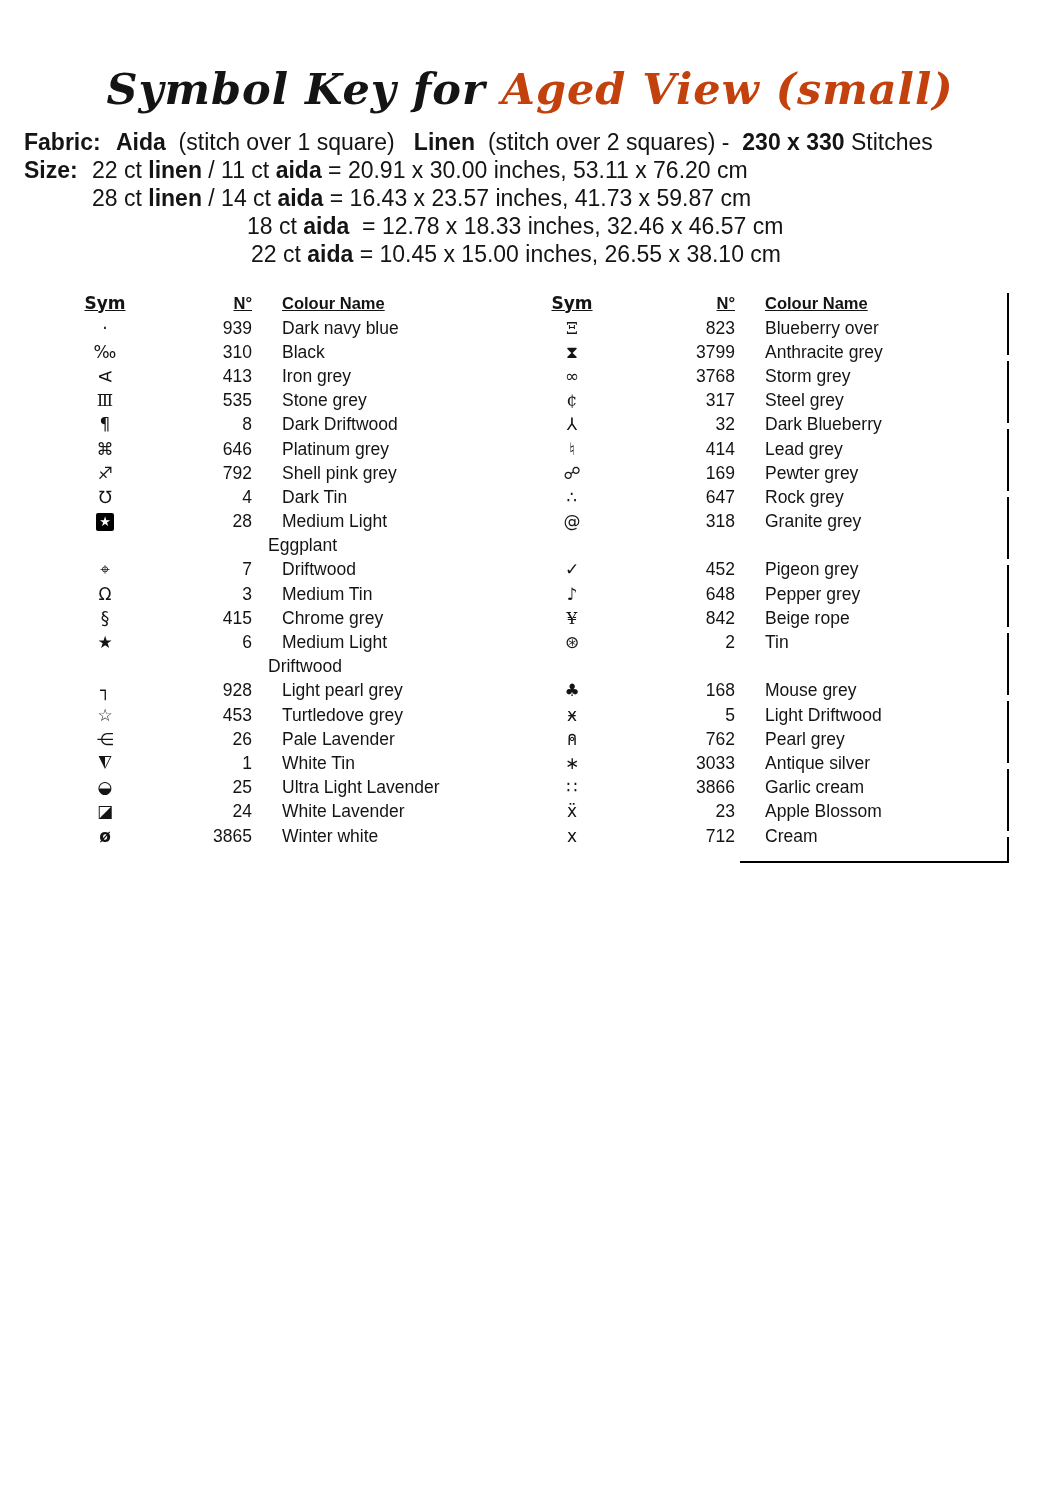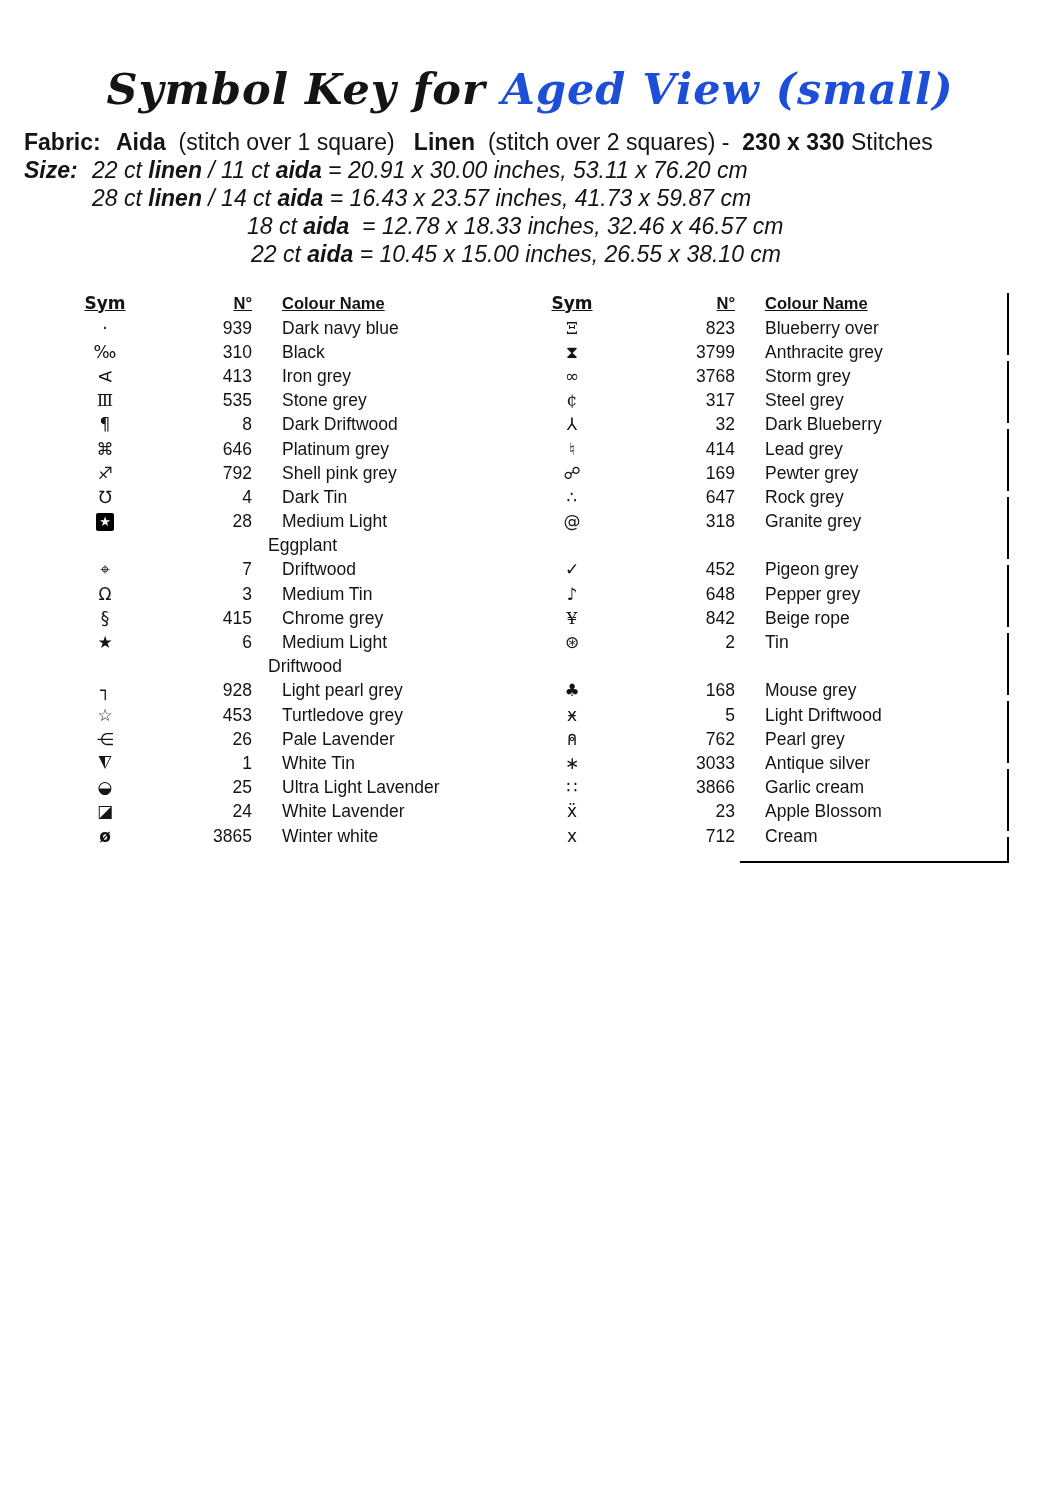--- a/index.html
+++ b/index.html
@@ -10,21 +10,21 @@
   .title{position:absolute;top:64px;left:0;width:100%;text-align:center;margin:0;
          font-family:"DejaVu Serif", serif;font-style:italic;font-weight:bold;
          font-size:43px;letter-spacing:1px;white-space:pre;}
   .title .accent{}
 
   
   .info{position:absolute;left:24px;font-size:23px;line-height:28px;white-space:pre-wrap;display:flex;}
   .info .ilabel{font-weight:bold;width:68px;flex:0 0 68px;}
   .fabric-row{top:128px;}
   .fabric-row .itext{padding-left:24px;}
-  .size-row{top:156px;font-style:italic;}
+  .size-row{top:156px;}
   .size-lines .sline{height:28px;}
   .size-lines .indent-1{margin-left:155px;}
   .size-lines .indent-2{margin-left:159px;}
 
   
   .key{position:absolute;top:290px;left:0;width:1060px;height:600px;padding-left:24px;}
   .col{position:absolute;top:0;}
   .col-left{left:60px;width:432px;}
   .col-right{left:526px;width:459px;}
   .row{display:grid;height:24.2px;align-items:center;font-size:17.5px;}
@@ -47,21 +47,21 @@
   
   .vline{position:absolute;left:1007px;top:3px;width:2px;height:570px;
          background:repeating-linear-gradient(to bottom,#000 0 62px,#fff 62px 68px);}
   .hline{position:absolute;left:740px;top:571px;width:268px;height:2px;background:#000;}
 </style>
 </head>
 <body>
 
 <div class="page">
 
-  <h1 class="title"><span>Symbol Key for </span><span class="accent" id="title-accent" style="color: #1d4ed8; font-style: italic;">Aged View (small)</span></h1>
+  <h1 class="title"><span>Symbol Key for </span><span class="accent" id="title-accent" style="color: #c2410c; font-style: italic;">Aged View (small)</span></h1>
 
   <div class="info fabric-row">
     <span class="ilabel">Fabric:</span>
     <span class="itext" id="fabric-text"><span style="font-weight: bold;">Aida</span><span>  (stitch over 1 square)   </span><span style="font-weight: bold;">Linen</span><span>  (stitch over 2 squares) -  </span><span style="font-weight: bold;">230 x 330</span><span> Stitches</span></span>
   </div>
 
   <div class="info size-row">
     <span class="ilabel">Size:</span>
     <div class="itext size-lines" id="size-lines"><div class="sline"><span>22 ct </span><span style="font-weight: bold;">linen</span><span> / 11 ct </span><span style="font-weight: bold;">aida</span><span> = 20.91 x 30.00 inches, 53.11 x 76.20 cm</span></div><div class="sline"><span>28 ct </span><span style="font-weight: bold;">linen</span><span> / 14 ct </span><span style="font-weight: bold;">aida</span><span> = 16.43 x 23.57 inches, 41.73 x 59.87 cm</span></div><div class="sline indent-1"><span>18 ct </span><span style="font-weight: bold;">aida</span><span>  = 12.78 x 18.33 inches, 32.46 x 46.57 cm</span></div><div class="sline indent-2"><span>22 ct </span><span style="font-weight: bold;">aida</span><span> = 10.45 x 15.00 inches, 26.55 x 38.10 cm</span></div></div>
   </div>

